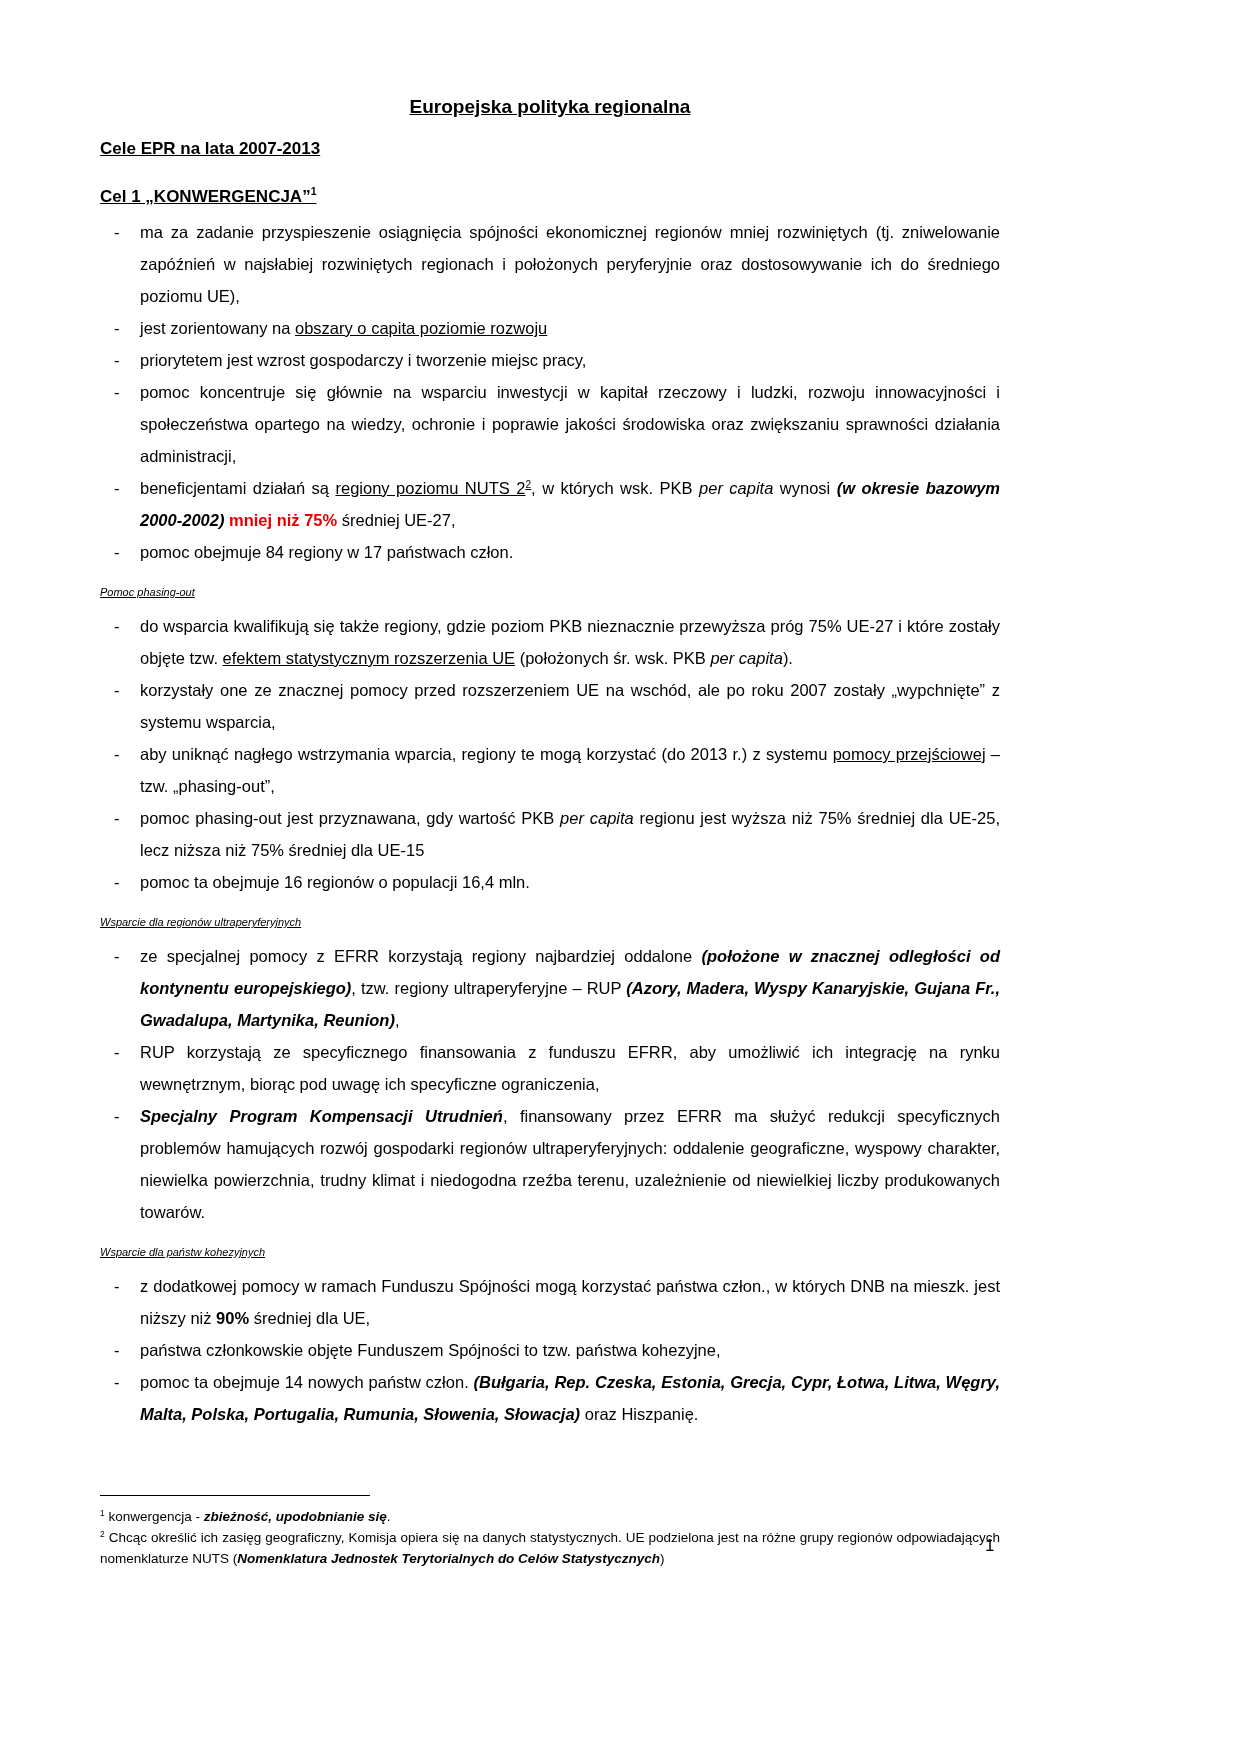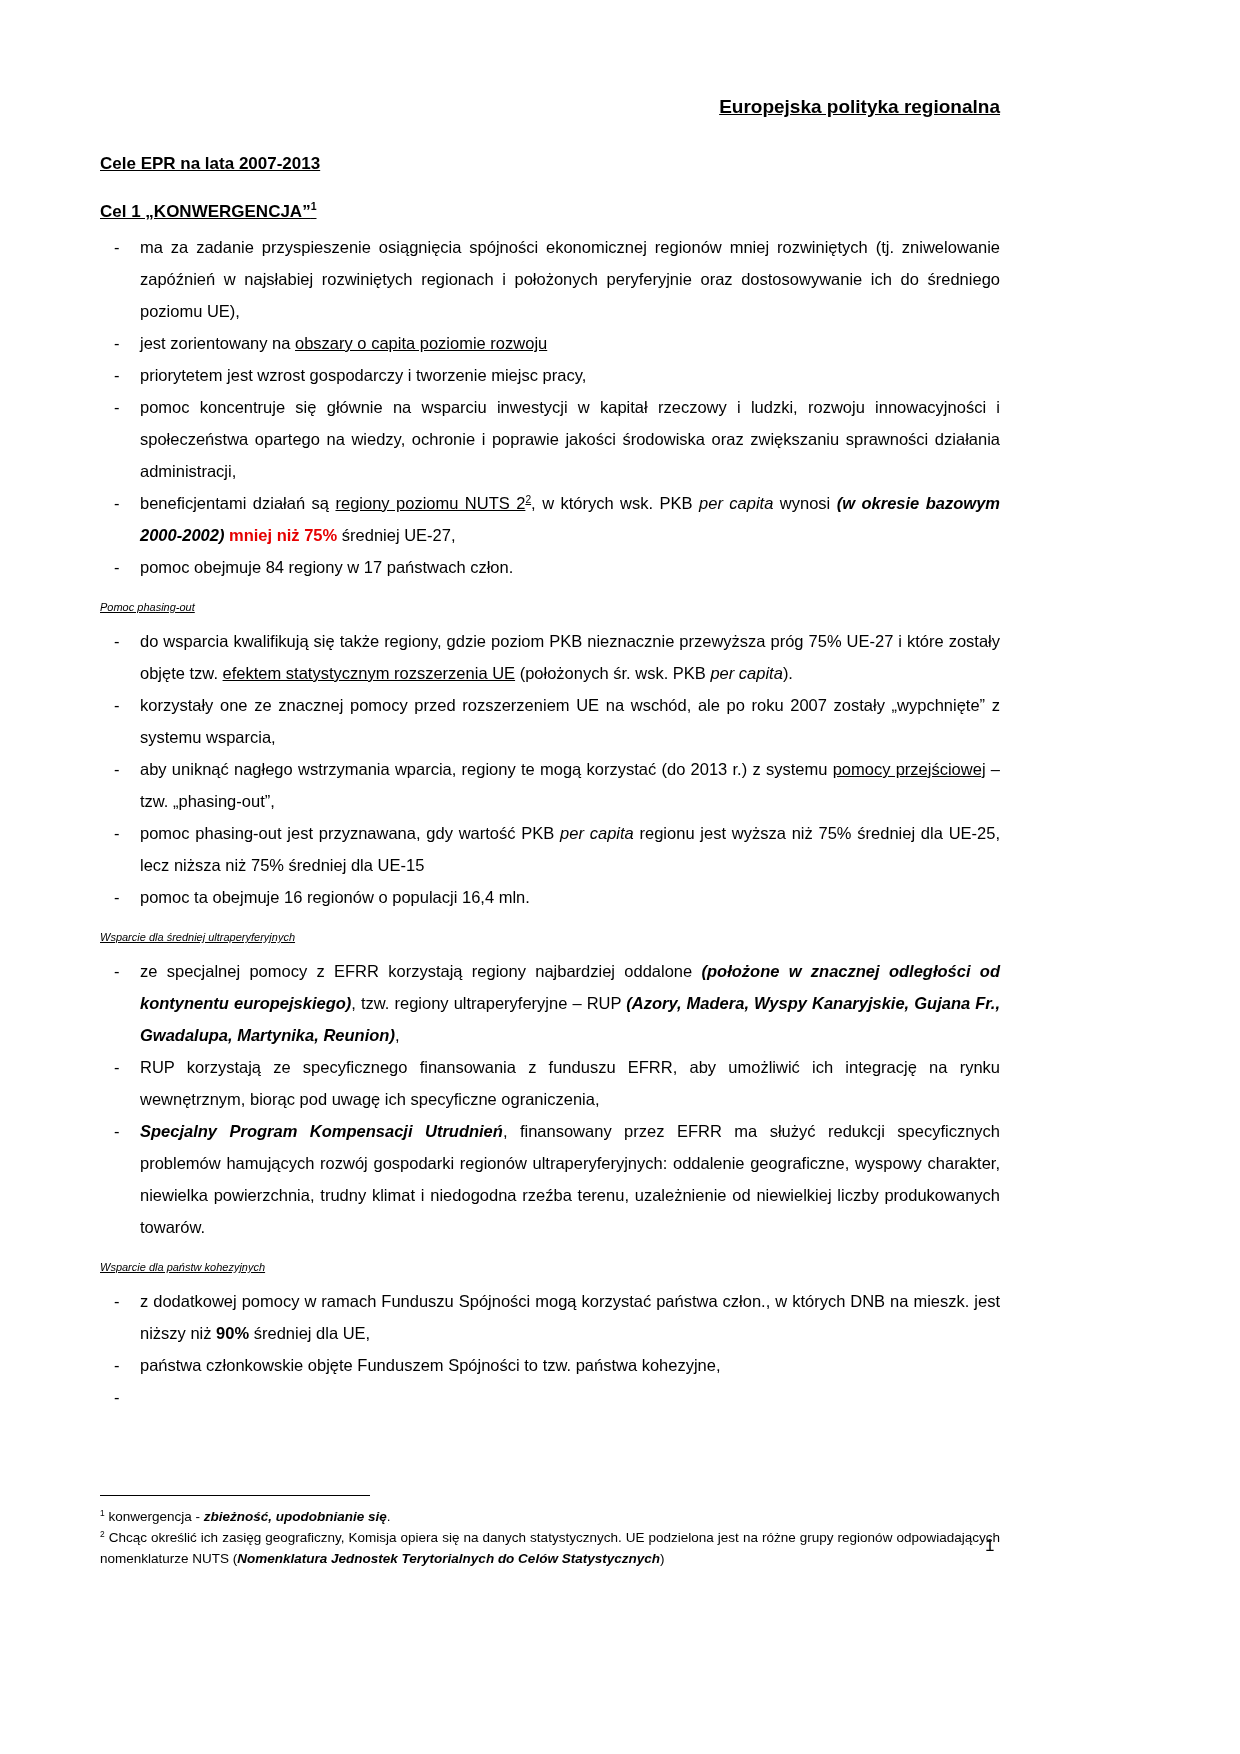--- a/index.html
+++ b/index.html
@@ -15,22 +15,22 @@
   .content {
     position:absolute;
     left:100px;
     top:96px;
     width:900px;
   }
   .blk { margin:0; }
   .blk-title {
     font-size:19px;
     line-height:22px;
-    text-align:right;
-    margin-bottom:35px;
+    text-align:center;
+    margin-bottom:20px;
   }
   .blk-heading {
     font-size:17px;
     line-height:22px;
     margin:0 0 26px 0;
     text-decoration:underline;
   }
   .blk-heading + .blk-heading { margin-bottom:8px; }
   .blk-section {
     font-size:11px;
@@ -93,28 +93,28 @@
       <div class="blk blk-bullet"><span class="marker">-</span><span><span>priorytetem jest wzrost gospodarczy i tworzenie miejsc pracy,</span></span></div>
       <div class="blk blk-bullet"><span class="marker">-</span><span><span>pomoc koncentruje się głównie na wsparciu inwestycji w kapitał rzeczowy i ludzki, rozwoju innowacyjności i społeczeństwa opartego na wiedzy, ochronie i poprawie jakości środowiska oraz zwiększaniu sprawności działania administracji,</span></span></div>
       <div class="blk blk-bullet"><span class="marker">-</span><span><span>beneficjentami działań są </span><span class="u">regiony poziomu NUTS 2</span><sup class="u">2</sup><span>, w których wsk. PKB </span><span class="i">per capita</span><span> wynosi </span><span class="b i">(w okresie bazowym 2000-2002)</span><span> </span><span class="b" style="color: rgb(230, 0, 0);">mniej niż 75%</span><span> średniej UE-27,</span></span></div>
       <div class="blk blk-bullet"><span class="marker">-</span><span><span>pomoc obejmuje 84 regiony w 17 państwach człon.</span></span></div>
       <div class="blk blk-section"><span class="i u">Pomoc phasing-out</span></div>
       <div class="blk blk-bullet"><span class="marker">-</span><span><span>do wsparcia kwalifikują się także regiony, gdzie poziom PKB nieznacznie przewyższa próg 75% UE-27 i które zostały objęte tzw. </span><span class="u">efektem statystycznym rozszerzenia UE</span><span> (położonych śr. wsk. PKB </span><span class="i">per capita</span><span>).</span></span></div>
       <div class="blk blk-bullet"><span class="marker">-</span><span><span>korzystały one ze znacznej pomocy przed rozszerzeniem UE na wschód, ale po roku 2007 zostały „wypchnięte” z systemu wsparcia,</span></span></div>
       <div class="blk blk-bullet"><span class="marker">-</span><span><span>aby uniknąć nagłego wstrzymania wparcia, regiony te mogą korzystać (do 2013 r.) z systemu </span><span class="u">pomocy przejściowej</span><span> – tzw. „phasing-out”,</span></span></div>
       <div class="blk blk-bullet"><span class="marker">-</span><span><span>pomoc phasing-out jest przyznawana, gdy wartość PKB </span><span class="i">per capita</span><span> regionu jest wyższa niż 75% średniej dla UE-25, lecz niższa niż 75% średniej dla UE-15</span></span></div>
       <div class="blk blk-bullet"><span class="marker">-</span><span><span>pomoc ta obejmuje 16 regionów o populacji 16,4 mln.</span></span></div>
-      <div class="blk blk-section"><span class="i u">Wsparcie dla średniej ultraperyferyjnych</span></div>
+      <div class="blk blk-section"><span class="i u">Wsparcie dla regionów ultraperyferyjnych</span></div>
       <div class="blk blk-bullet"><span class="marker">-</span><span><span>ze specjalnej pomocy z EFRR korzystają regiony najbardziej oddalone </span><span class="b i">(położone w znacznej odległości od kontynentu europejskiego)</span><span>, tzw. regiony ultraperyferyjne – RUP </span><span class="b i">(Azory, Madera, Wyspy Kanaryjskie, Gujana Fr., Gwadalupa, Martynika, Reunion)</span><span>,</span></span></div>
       <div class="blk blk-bullet"><span class="marker">-</span><span><span>RUP korzystają ze specyficznego finansowania z funduszu EFRR, aby umożliwić ich integrację na rynku wewnętrznym, biorąc pod uwagę ich specyficzne ograniczenia,</span></span></div>
       <div class="blk blk-bullet"><span class="marker">-</span><span><span class="b i">Specjalny Program Kompensacji Utrudnień</span><span>, finansowany przez EFRR ma służyć redukcji specyficznych problemów hamujących rozwój gospodarki regionów ultraperyferyjnych: oddalenie geograficzne, wyspowy charakter, niewielka powierzchnia, trudny klimat i niedogodna rzeźba terenu, uzależnienie od niewielkiej liczby produkowanych towarów.</span></span></div>
       <div class="blk blk-section"><span class="i u">Wsparcie dla państw kohezyjnych</span></div>
       <div class="blk blk-bullet"><span class="marker">-</span><span><span>z dodatkowej pomocy w ramach Funduszu Spójności mogą korzystać państwa człon., w których DNB na mieszk. jest niższy niż </span><span class="b">90%</span><span> średniej dla UE,</span></span></div>
       <div class="blk blk-bullet"><span class="marker">-</span><span><span>państwa członkowskie objęte Funduszem Spójności to tzw. państwa kohezyjne,</span></span></div>
-      <div class="blk blk-bullet"><span class="marker">-</span></div>
+      <div class="blk blk-bullet"><span class="marker">-</span><span><span>pomoc ta obejmuje 14 nowych państw człon. </span><span class="b i">(Bułgaria, Rep. Czeska, Estonia, Grecja, Cypr, Łotwa, Litwa, Węgry, Malta, Polska, Portugalia, Rumunia, Słowenia, Słowacja)</span><span> oraz Hiszpanię.</span></span></div>
     </div>
   <div class="footnote-area">
     <div class="fn-sep"></div>
     <div>
         <div class="footnote"><sup>1</sup><span> konwergencja - </span><span class="b i">zbieżność, upodobnianie się</span><span>.</span></div>
         <div class="footnote"><sup>2</sup><span> Chcąc określić ich zasięg geograficzny, Komisja opiera się na danych statystycznych. UE podzielona jest na różne grupy regionów odpowiadających nomenklaturze NUTS (</span><span class="b i">Nomenklatura Jednostek Terytorialnych do Celów Statystycznych</span><span>)</span></div>
       </div>
   </div>
   <div class="page-number">1</div>
 </div>

